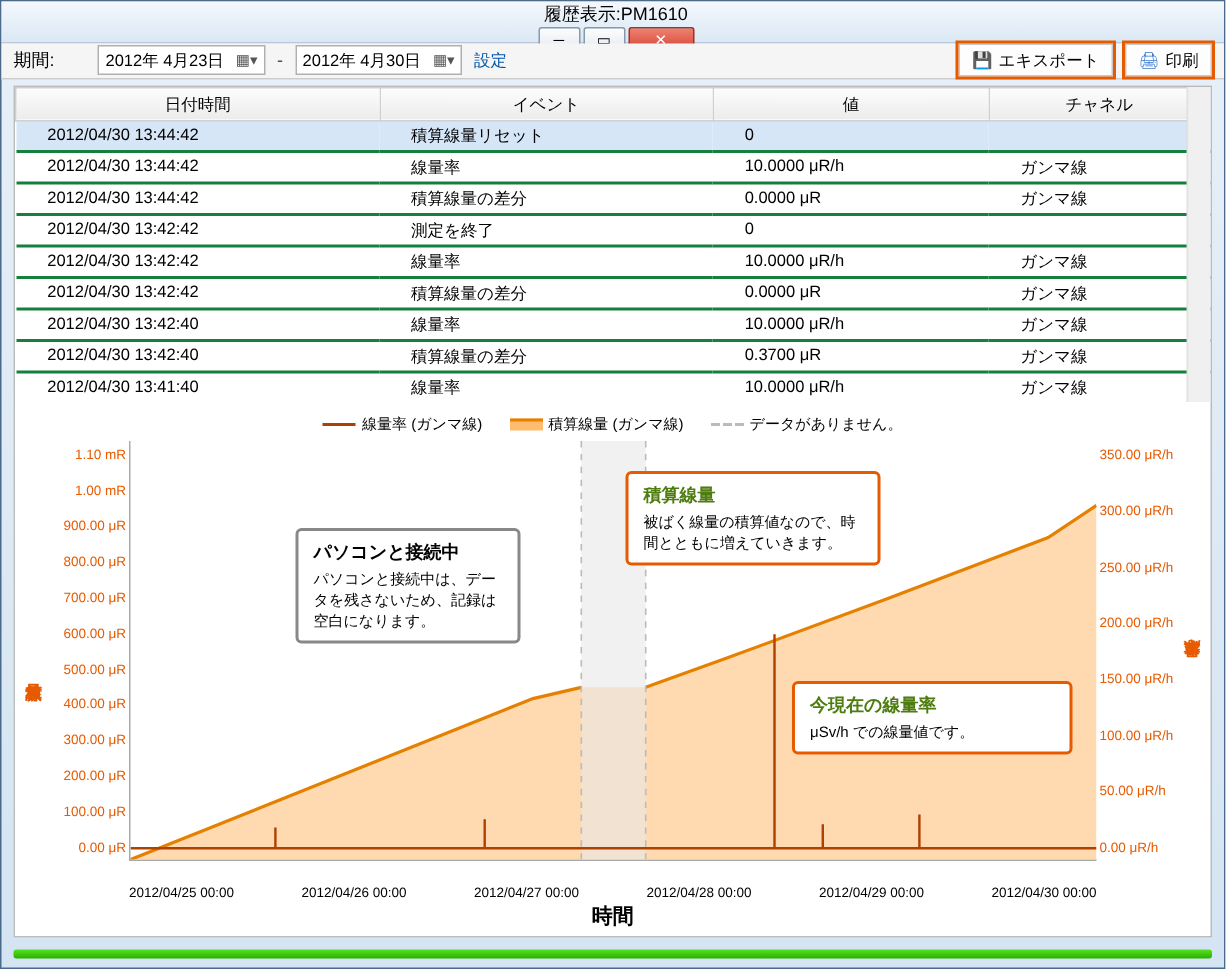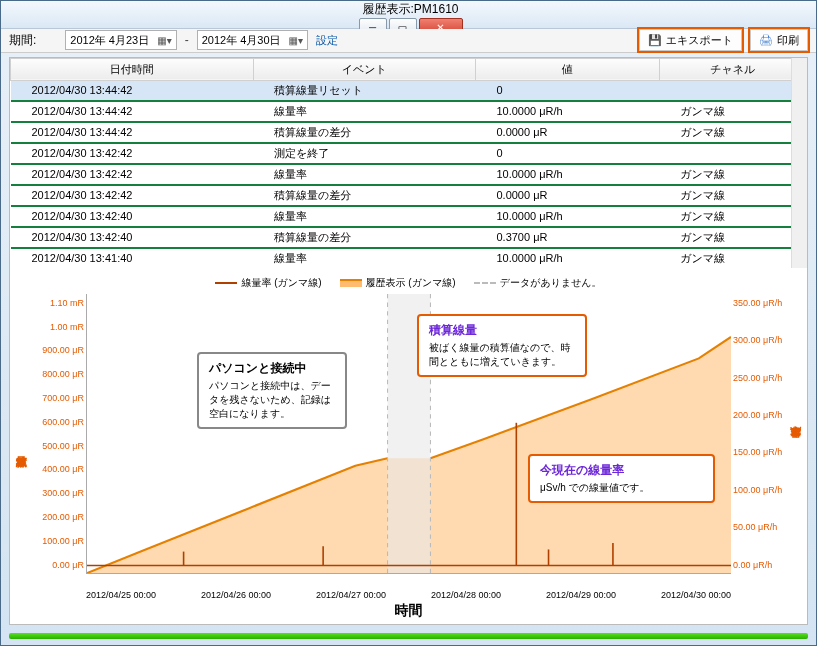--- a/index.html
+++ b/index.html
@@ -169,21 +169,21 @@
   position: absolute;
   border: 2px solid #e65a00;
   background: #fff;
   padding: 6px 10px;
   border-radius: 4px;
   font-size: 10px;
   z-index: 5;
 }
 .callout.gray { border-color: #888; }
 .callout-title { font-weight: bold; font-size: 12px; margin-bottom: 2px; }
-.callout.orange .callout-title { color: #6d28d9; }
+.callout.orange .callout-title { color: #4d7c0f; }
 .statusbar {
   height: 8px;
   background: linear-gradient(#58e020, #28b000);
   margin: 0 8px 6px;
   border-radius: 2px;
 }
 .scrollbar-stub { position: absolute; right: 0; top: 0; bottom: 0; width: 16px; background: #f0f0f0; border-left: 1px solid #ddd; }
 </style>
 </head>
 <body>
@@ -301,21 +301,21 @@
     <div class="chart-area">
       <div class="yaxis-label-left">積算線量</div>
       <div class="chart-body">
         <div class="legend">
           <div class="legend-item">
               <span class="leg-solid"></span>
               <span>線量率 (ガンマ線)</span>
             </div>
           <div class="legend-item">
               <span class="leg-area"></span>
-              <span>履歴表示 (ガンマ線)</span>
+              <span>積算線量 (ガンマ線)</span>
             </div>
           <div class="legend-item">
               <span class="leg-dash"></span>
               <span>データがありません。</span>
             </div>
         </div>
         <div class="plot-wrap">
           <div class="yticks-left" id="yticks-left">
               <div>1.10 mR</div>
               <div>1.00 mR</div>

